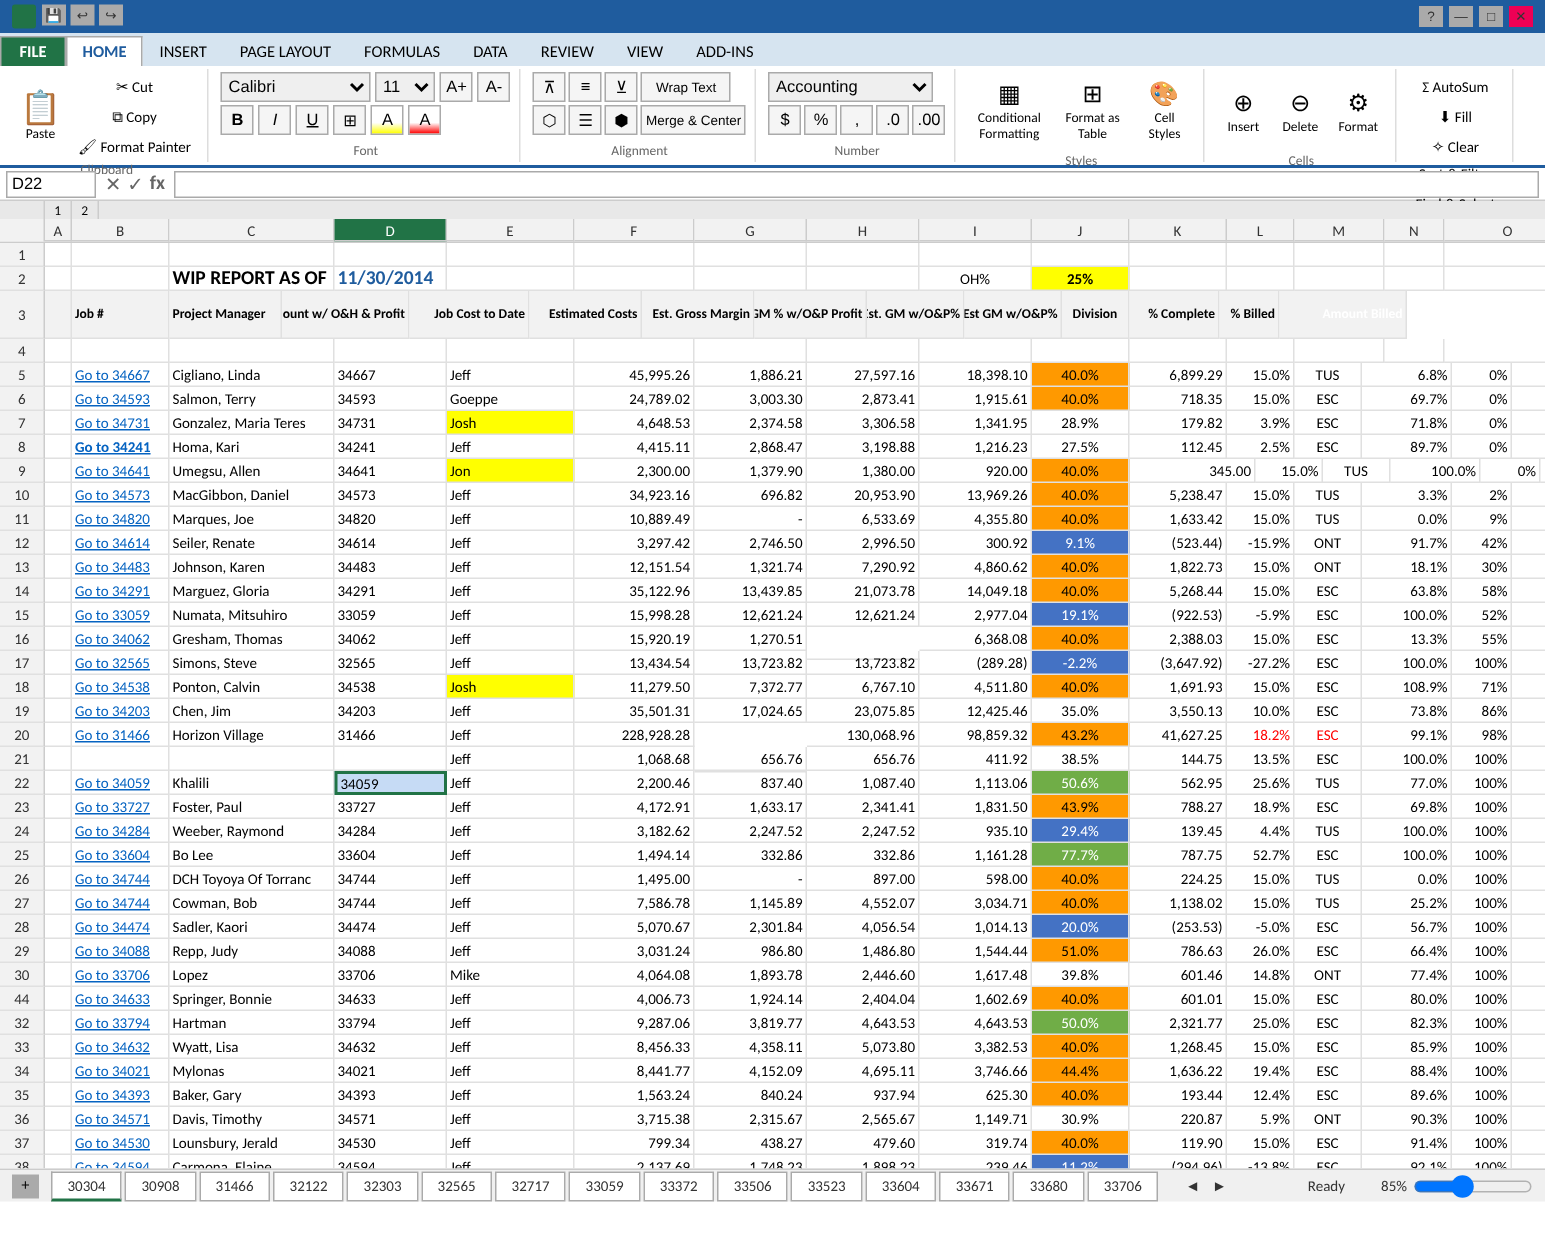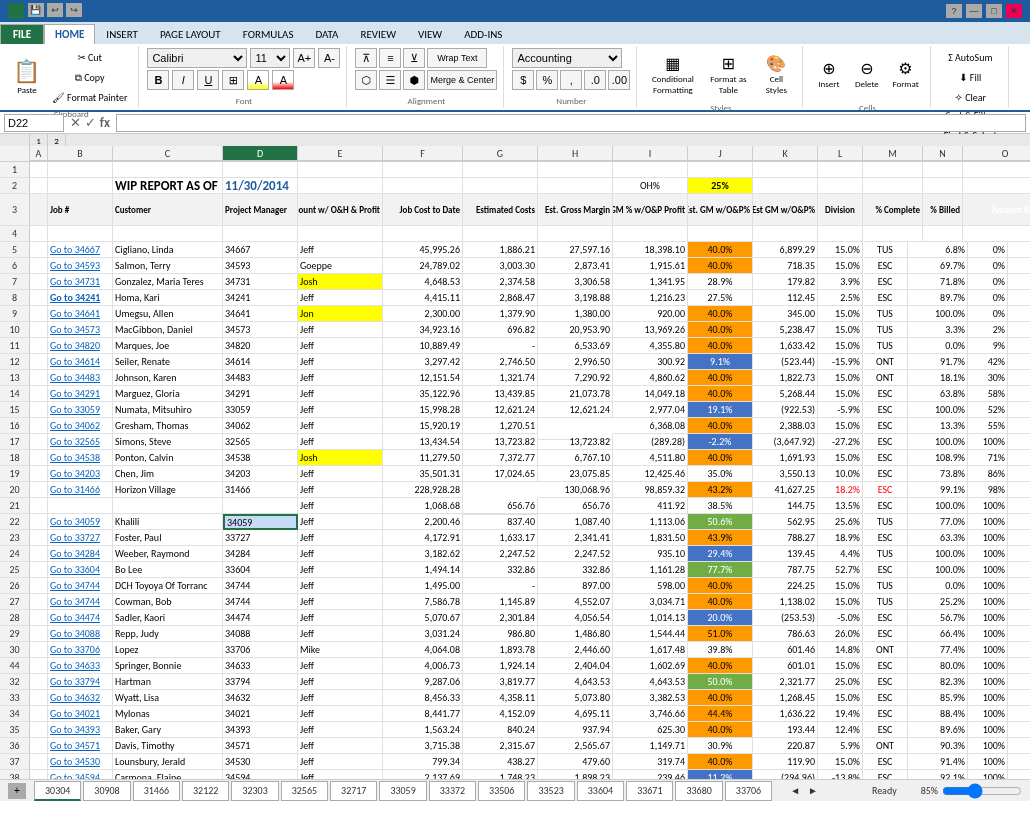--- a/index.html
+++ b/index.html
@@ -456,21 +456,20 @@
       <div class="cell" style="width:60px;"></div>
       <div class="cell" style="width:40px;"></div>
       <div class="cell" style="width:85px;"></div>
 
     </div>
 
     <div class="data-row" style="height:32px;">
       <div class="row-num">3</div>
       <div class="cell header-row" style="width:18px;"></div>
       <div class="cell header-row" style="width:65px;">Job #</div>
-      <div class="cell header-row" style="width:110px;">Customer</div>
       <div class="cell header-row" style="width:75px;">Project Manager</div>
       <div class="cell header-row right" style="width:85px;">Contract Amount w/ O&amp;H &amp; Profit</div>
       <div class="cell header-row right" style="width:80px;">Job Cost to Date</div>
       <div class="cell header-row right" style="width:75px;">Estimated Costs</div>
       <div class="cell header-row right" style="width:75px;">Est. Gross Margin</div>
       <div class="cell header-row right" style="width:75px;">Est GM % w/O&amp;P Profit</div>
       <div class="cell header-row right" style="width:65px;">Est. GM w/O&amp;P%</div>
       <div class="cell header-row right" style="width:65px;">Est GM w/O&amp;P%</div>
       <div class="cell header-row center" style="width:45px;">Division</div>
       <div class="cell header-row right" style="width:60px;">% Complete</div>
@@ -585,21 +584,21 @@
     <div class="cell" style="width:18px;"></div>
     <div class="cell blue-link" style="width:65px;">Go to 34641</div>
     <div class="cell" style="width:110px;">Umegsu, Allen</div>
     <div class="cell " style="width:75px;">34641</div>
     <div class="cell" style="width:85px;background:#ffff00;">Jon</div>
     <div class="cell right" style="width:80px;">2,300.00</div>
     <div class="cell right" style="width:75px;">1,379.90</div>
     <div class="cell right" style="width:75px;">1,380.00</div>
     <div class="cell right" style="width:75px;">920.00</div>
     <div class="cell center" style="width:65px;background:#ff9900;">40.0%</div>
-    <div class="cell right" style="width:65px;">345.00</div>
+    <div class="cell right" style="width:84px;">345.00</div>
     <div class="cell right" style="width:45px;">15.0%</div>
     <div class="cell center" style="width:45px;">TUS</div>
     <div class="cell right" style="width:60px;">100.0%</div>
     <div class="cell right" style="width:40px;">0%</div>
     <div class="cell right" style="width:85px;">-</div>
 
   </div>
         <div class="data-row">
     <div class="row-num">10</div>
     <div class="cell" style="width:18px;"></div>
@@ -868,21 +867,21 @@
     <div class="cell " style="width:75px;">33727</div>
     <div class="cell" style="width:85px;">Jeff</div>
     <div class="cell right" style="width:80px;">4,172.91</div>
     <div class="cell right" style="width:75px;">1,633.17</div>
     <div class="cell right" style="width:75px;">2,341.41</div>
     <div class="cell right" style="width:75px;">1,831.50</div>
     <div class="cell center" style="width:65px;background:#ff9900;">43.9%</div>
     <div class="cell right" style="width:65px;">788.27</div>
     <div class="cell right" style="width:45px;">18.9%</div>
     <div class="cell center" style="width:45px;">ESC</div>
-    <div class="cell right" style="width:60px;">63.3%</div>
+    <div class="cell right" style="width:60px;">69.8%</div>
     <div class="cell right" style="width:40px;">100%</div>
     <div class="cell right" style="width:85px;">4,172.61</div>
 
   </div>
         <div class="data-row">
     <div class="row-num">24</div>
     <div class="cell" style="width:18px;"></div>
     <div class="cell blue-link" style="width:65px;">Go to 34284</div>
     <div class="cell" style="width:110px;">Weeber, Raymond</div>
     <div class="cell " style="width:75px;">34284</div>

